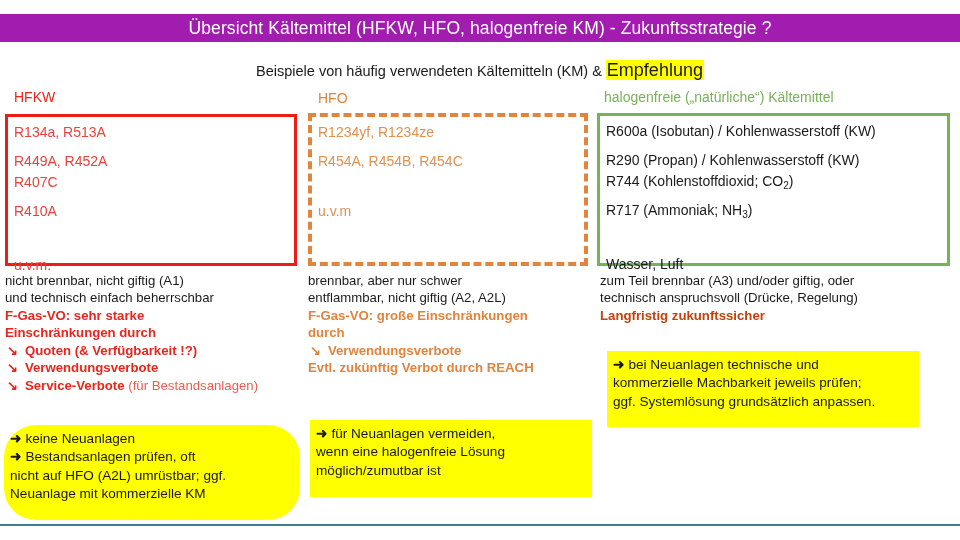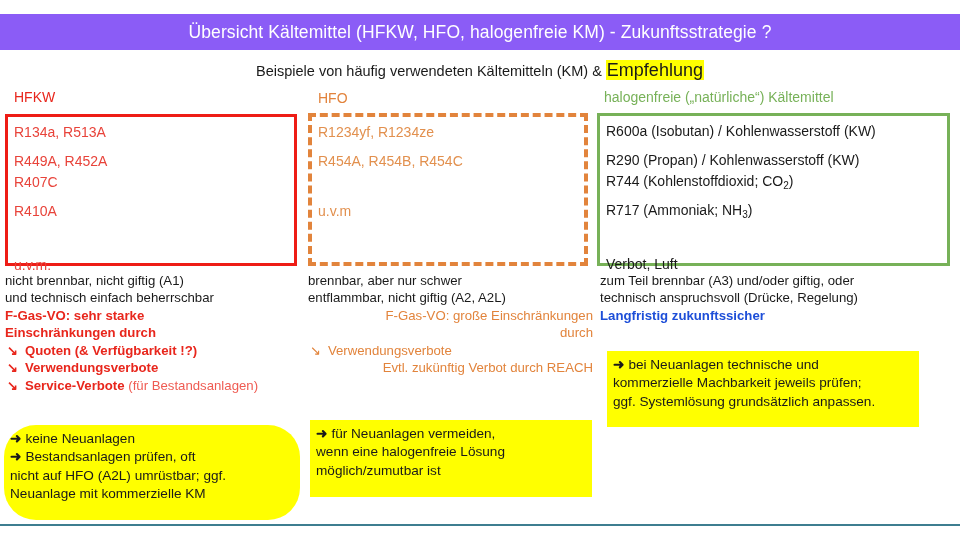--- a/index.html
+++ b/index.html
@@ -15,22 +15,22 @@
     font-family: "Liberation Sans", sans-serif;
     color: #1a1a1a;
   }
 
   
   #title-bar {
     position: absolute;
     left: 0;
     top: 14px;
     width: 960px;
-    height: 36px;
-    background: #8b5cf6;
+    height: 28px;
+    background: #a21caf;
     display: flex;
     align-items: center;
     justify-content: center;
     box-sizing: border-box;
   }
   #title-bar .title-text {
     color: #ffffff;
     font-size: 17.5px;
     font-weight: 400;
     letter-spacing: 0.1px;
@@ -106,22 +106,22 @@
     position: absolute;
     font-size: 13.2px;
     line-height: 1.32;
   }
   #notes-hfkw { left: 5px;   top: 272px; width: 300px; }
   #notes-hfo  { left: 308px; top: 272px; width: 285px; }
   #notes-halo { left: 600px; top: 272px; width: 355px; }
 
   .notes .plainline { color: #1a1a1a; }
   .notes .bold-red    { color: #e8261c; font-weight: bold; }
-  .notes .bold-orange { color: #e2843c; font-weight: normal; text-align: right; }
-  .notes .bold-green  { color: #1d4ed8; font-weight: bold; }
+  .notes .bold-orange { color: #e2843c; font-weight: bold; }
+  .notes .bold-green  { color: #c2410c; font-weight: bold; }
   .notes .sub-red     { color: #e8261c; font-weight: bold; }
   .notes .light-red   { color: #ef5b52; font-weight: normal; }
   .bullet-line {
     display: flex;
     align-items: baseline;
     gap: 7px;
     padding-left: 2px;
   }
   .bullet-line .arrow-se { font-size: 13px; }
 
@@ -177,21 +177,21 @@
   <div class="row r0">R1234yf, R1234ze</div>
   <div class="row r1">R454A, R454B, R454C</div>
   <div class="row r3">u.v.m</div>
 </div>
 
 <div class="list-box" id="box-halo">
   <div class="row r0"><span>R600a (Isobutan) / Kohlenwasserstoff (KW)</span></div>
   <div class="row r1"><span>R290 (Propan) / Kohlenwasserstoff (KW)</span></div>
   <div class="row r2"><span>R744 (Kohlenstoffdioxid; CO</span><sub>2</sub><span>)</span></div>
   <div class="row r3"><span>R717 (Ammoniak; NH</span><sub>3</sub><span>)</span></div>
-  <div class="row r4"><span>Verbot, Luft</span></div>
+  <div class="row r4"><span>Wasser, Luft</span></div>
 </div>
 
 <div class="notes" id="notes-hfkw">
   <div class="plainline">nicht brennbar, nicht giftig (A1)</div>
   <div class="plainline">und technisch einfach beherrschbar</div>
   <div class="bold-red">F-Gas-VO: sehr starke</div>
   <div class="bold-red">Einschränkungen durch</div>
   <div class="bullet-line">
     <span class="arrow-se sub-red">↘</span>
     <span class="sub-red">Quoten (&amp; Verfügbarkeit !?)</span>

